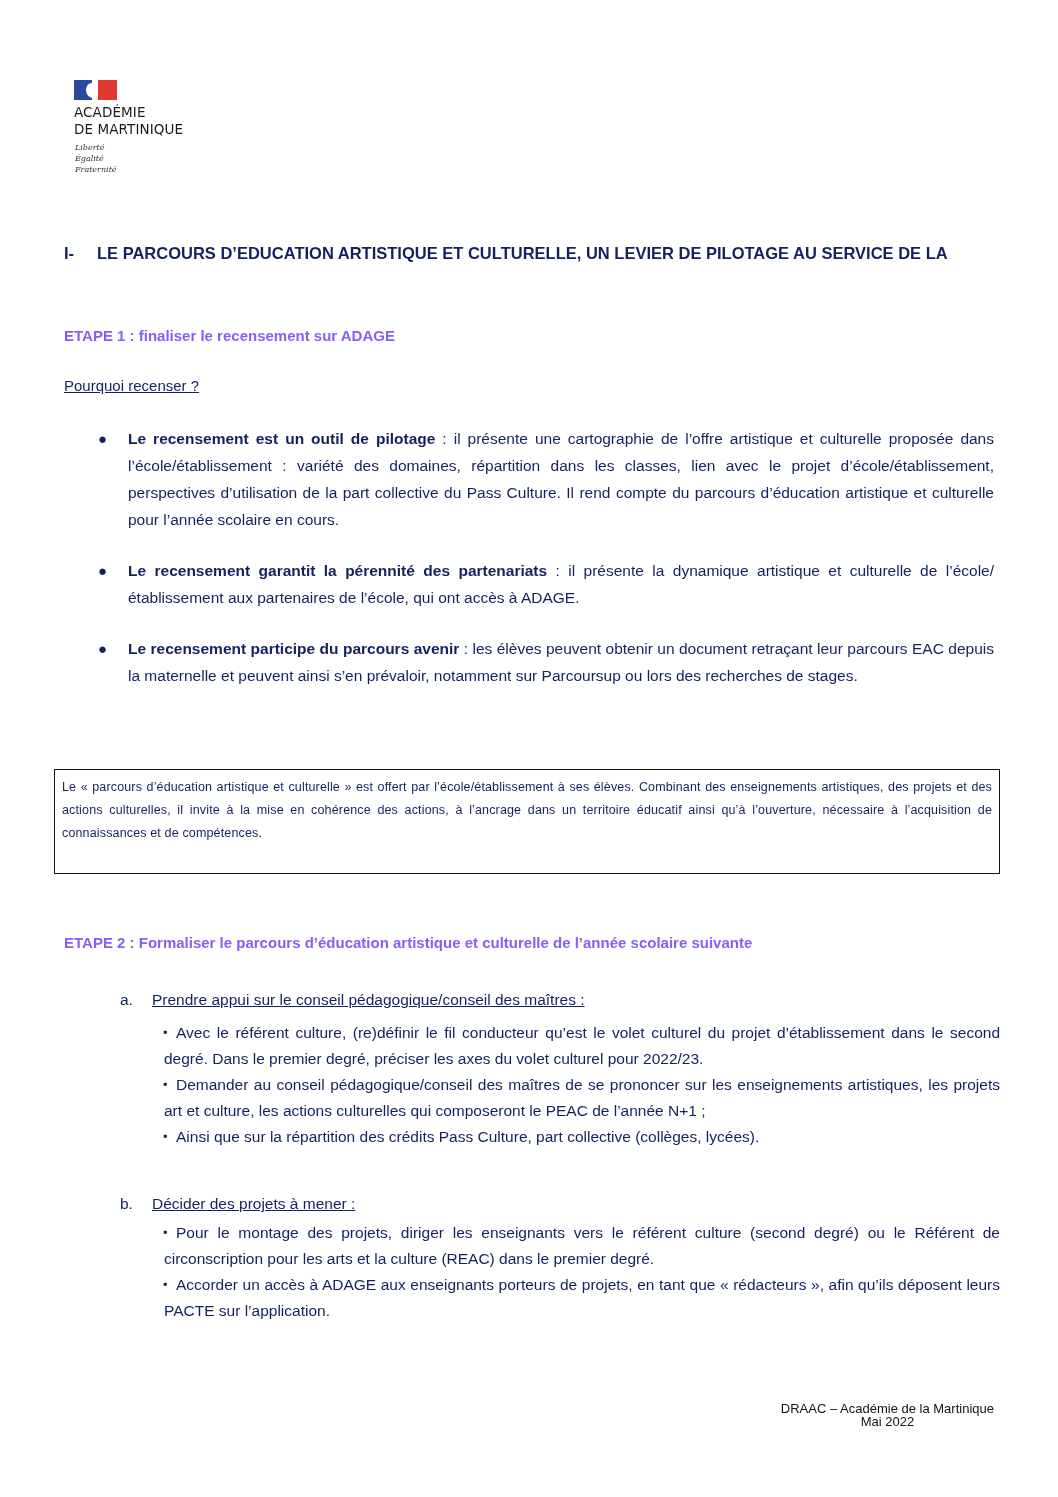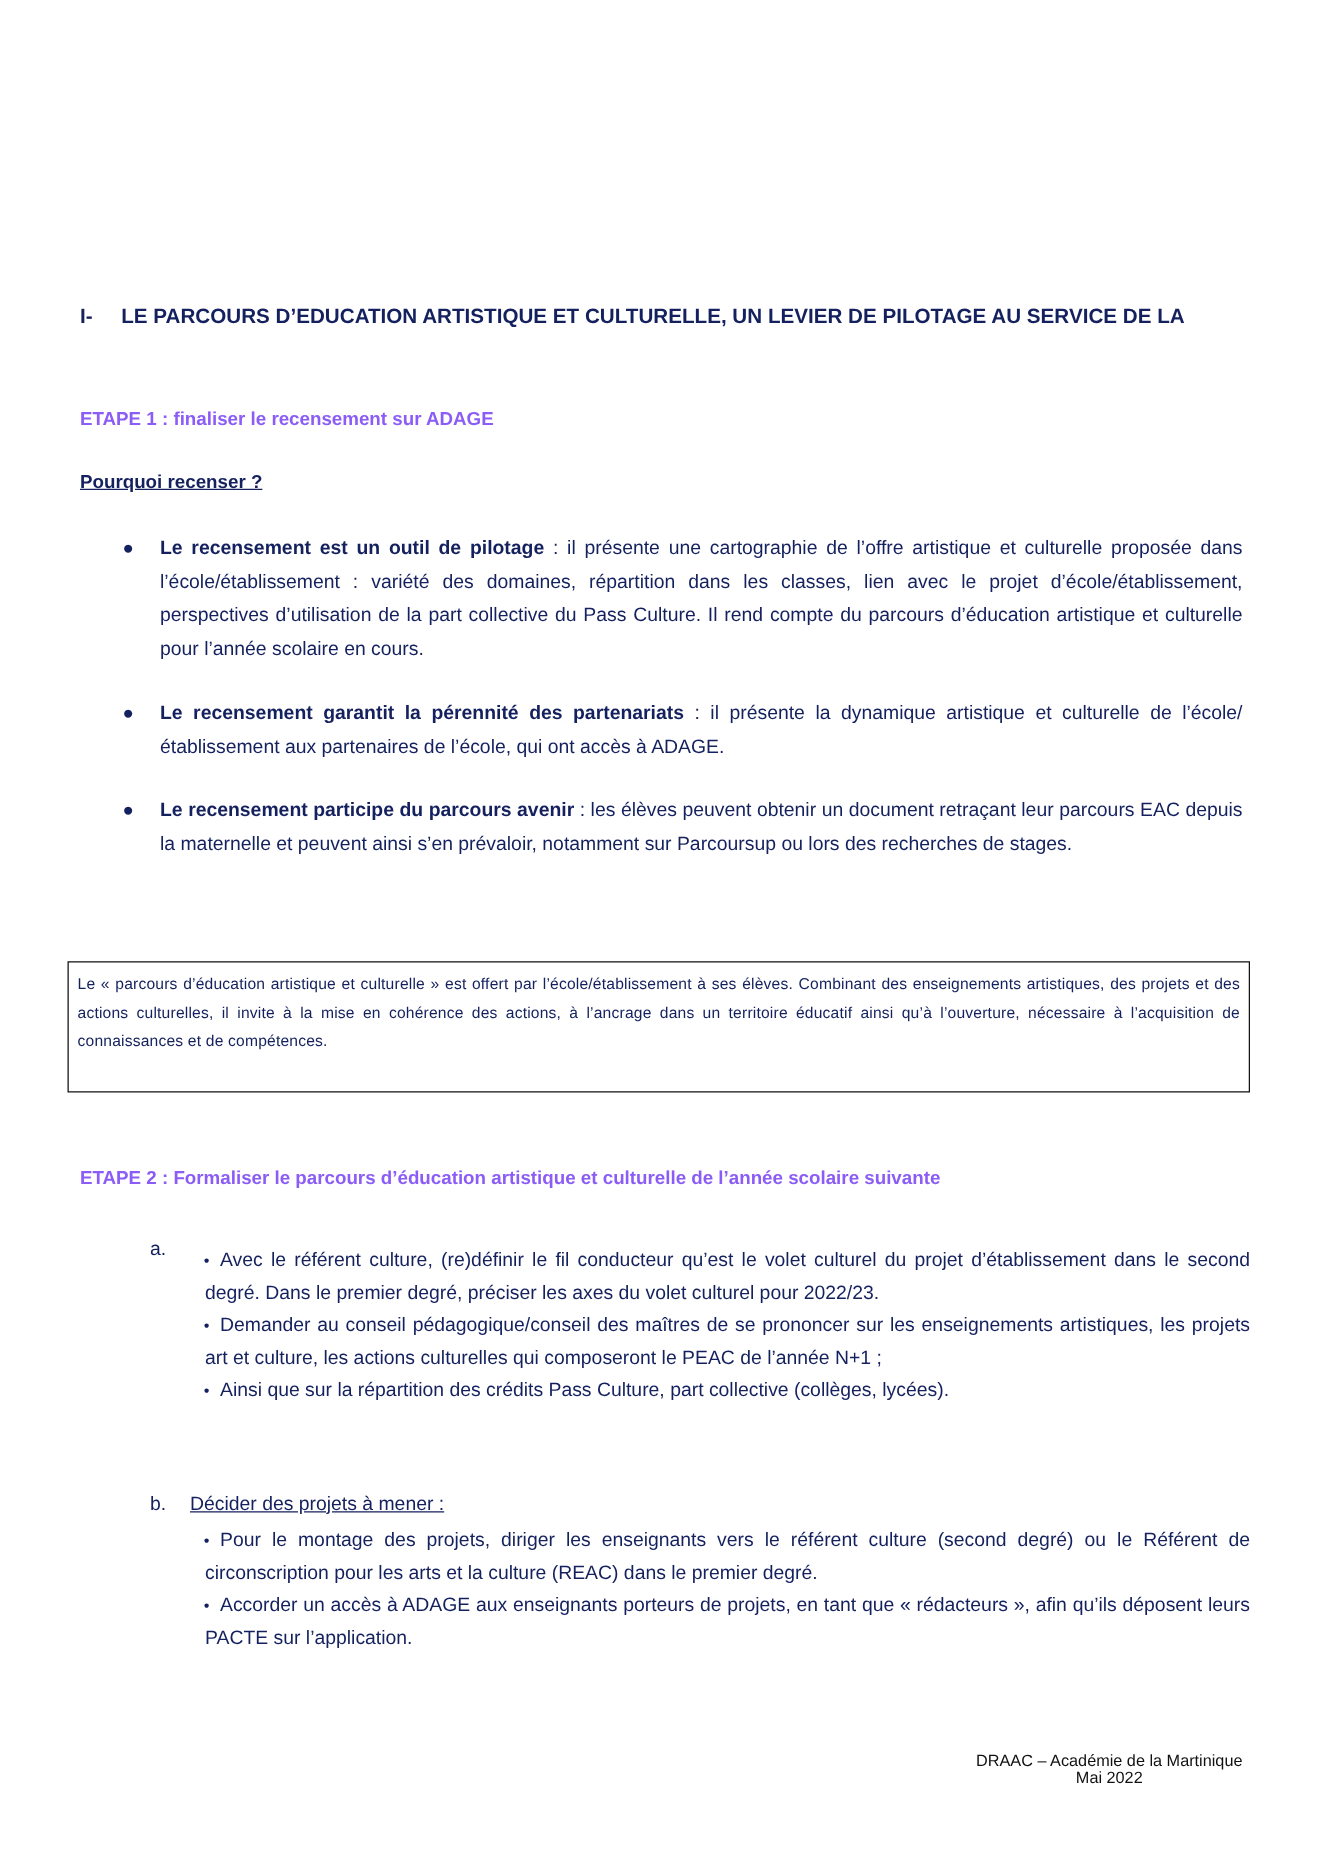--- a/index.html
+++ b/index.html
@@ -201,28 +201,45 @@
       font-size: 13px;
       line-height: 13px;
       color: #111;
     }
   </style>
 </head>
 <body>
 
 <div class="page">
 
+  <div class="logo">
+    <div class="flag">
+      <div class="blue"></div>
+      <div class="white"></div>
+      <div class="red"></div>
+      <div class="face"></div>
+    </div>
+    <div class="logo-name">
+      <div>ACADÉMIE</div>
+      <div>DE MARTINIQUE</div>
+    </div>
+    <div class="logo-motto">
+      <div>Liberté</div>
+      <div>Égalité</div>
+      <div>Fraternité</div>
+    </div>
+  </div>
 
   <div class="section-title">
     <span class="num">I-</span>
     <span class="txt">LE PARCOURS D’EDUCATION ARTISTIQUE ET CULTURELLE, UN LEVIER DE PILOTAGE AU SERVICE DE LA</span>
   </div>
 
   <div class="h-etape" style="top:327px;">ETAPE 1 : finaliser le recensement sur ADAGE</div>
-  <div class="sub-underline" style="top:377px;font-weight:bold;">Pourquoi recenser ?</div>
+  <div class="sub-underline" style="top:377px;">Pourquoi recenser ?</div>
 
   <div class="bullets" style="top:425px;">
     <div class="bullet">
       <span class="dot">●</span>
       <b>Le recensement est un outil de pilotage</b><span> : il présente une cartographie de l’offre artistique et culturelle proposée dans l’école/établissement : variété des domaines, répartition dans les classes, lien avec le projet d’école/établissement, perspectives d’utilisation de la part collective du Pass Culture. Il rend compte du parcours d’éducation artistique et culturelle pour l’année scolaire en cours.</span>
     </div>
     <div class="bullet">
       <span class="dot">●</span>
       <b>Le recensement garantit la pérennité des partenariats</b><span> : il présente la dynamique artistique et culturelle de l’école/établissement aux partenaires de l’école, qui ont accès à ADAGE.</span>
     </div>
@@ -234,20 +251,21 @@
 
   <div class="peac-box">
     <div class="box-body">Le « parcours d’éducation artistique et culturelle » est offert par l’école/établissement à ses élèves. Combinant des enseignements artistiques, des projets et des actions culturelles, il invite à la mise en cohérence des actions, à l’ancrage dans un territoire éducatif ainsi qu’à l’ouverture, nécessaire à l’acquisition de connaissances et de compétences.</div>
   </div>
 
   <div class="h-etape" style="top:934px;">ETAPE 2 : Formaliser le parcours d’éducation artistique et culturelle de l’année scolaire suivante</div>
 
   <div class="subsection" style="top:988px;">
     <div class="sub-head">
       <span class="letter">a.</span>
+      <span class="label">Prendre appui sur le conseil pédagogique/conseil des maîtres :</span>
     </div>
     <div class="sub-items">
       <div class="sub-item">
         <span class="sdot">•</span>
         <span class="stxt">Avec le référent culture, (re)définir le fil conducteur qu’est le volet culturel du projet d’établissement dans le second degré. Dans le premier degré, préciser les axes du volet culturel pour 2022/23.</span>
       </div>
       <div class="sub-item">
         <span class="sdot">•</span>
         <span class="stxt">Demander au conseil pédagogique/conseil des maîtres de se prononcer sur les enseignements artistiques, les projets art et culture, les actions culturelles qui composeront le PEAC de l’année N+1 ;</span>
       </div>

